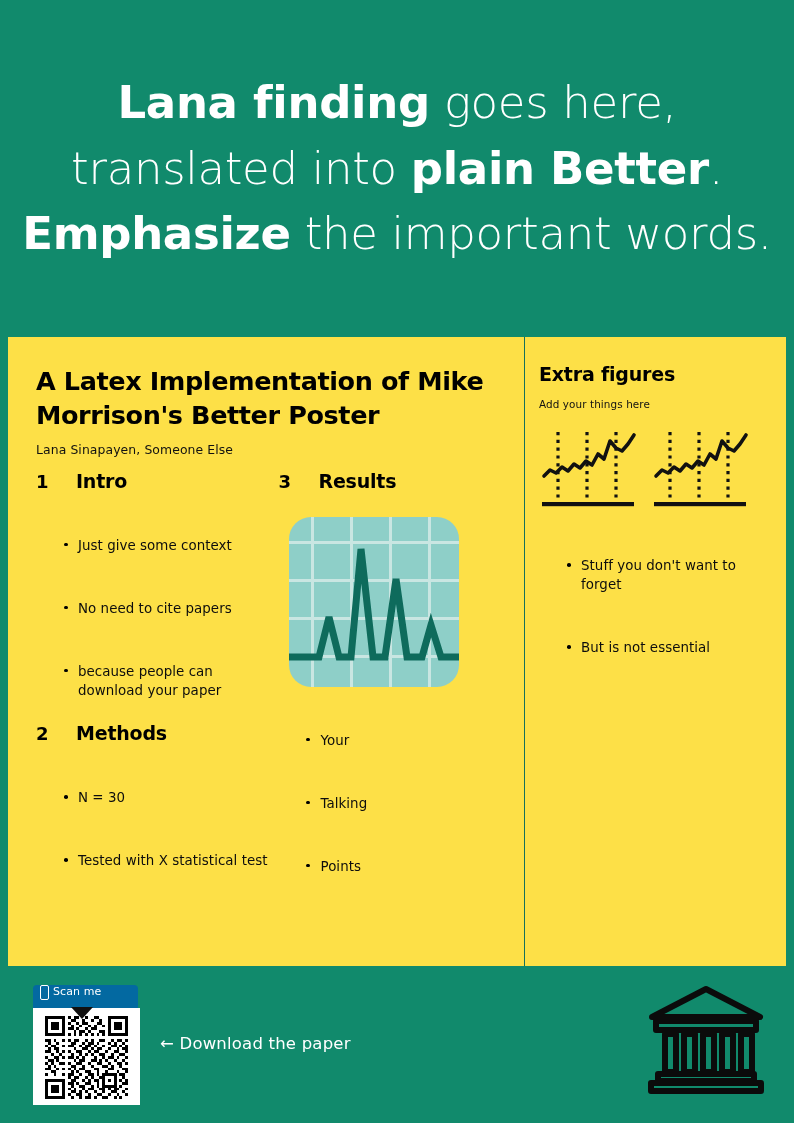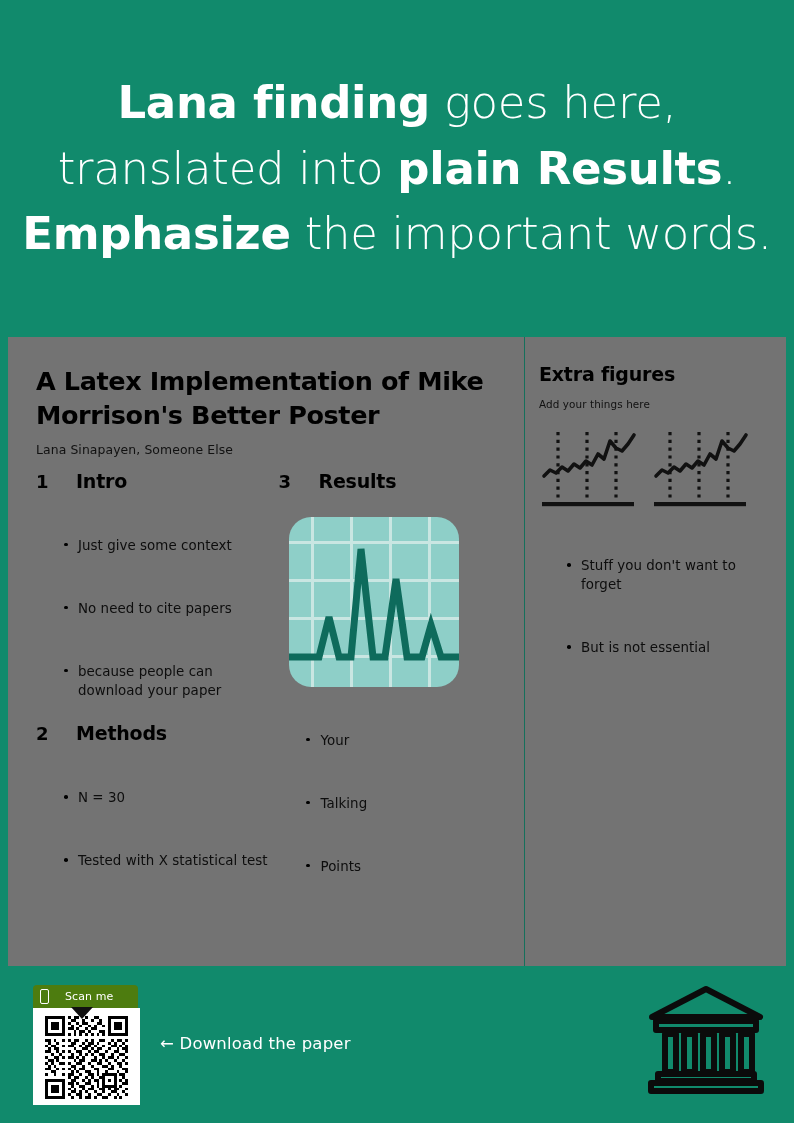--- a/index.html
+++ b/index.html
@@ -34,21 +34,21 @@
     white-space: nowrap;
     font-weight: 300;
   }
   .header-line b { font-weight: 700; }
 
   
   .body-area {
     position: absolute;
     left: 8px; top: 337px;
     width: 778px; height: 629px;
-    background: #737373;
+    background: #fde047;
     display: flex;
   }
   .col-left {
     width: 517px; height: 100%;
     position: relative;
     padding: 28px 14px 0 28px;
     border-right: 1.6px solid #15705c;
   }
   .col-right {
     flex: 1; height: 100%;
@@ -171,24 +171,24 @@
     width: 794px; height: 157px;
     background: #118a6c;
   }
   .qr-wrap {
     position: absolute; left: 33px; top: 19px;
     width: 107px;
   }
   .scan-badge {
     position: relative;
     width: 105px; height: 23px;
-    background: #4d7c0f;
+    background: #0369a1;
     border-radius: 4px 4px 0 0;
-    display: flex; align-items: center;
-    padding-left: 7px; gap: 16px;
+    display: flex; 
+    padding-left: 7px; gap: 4px;
     z-index: 3;
   }
   .scan-badge .phone {
     width: 9px; height: 15px;
     border: 1.4px solid #fff;
     border-radius: 2px;
     flex: none;
   }
   .scan-label {
     color: #ffffff; font-size: 11px; letter-spacing: 0.1px;
@@ -225,21 +225,21 @@
     width: 120px; height: 112px;
   }
 </style>
 </head>
 <body>
 
 <div id="poster">
 
   <div class="header">
     <div class="header-line"><b>Lana finding</b><span> goes here,</span></div>
-    <div class="header-line"><span>translated into </span><b>plain Results</b><span>.</span></div>
+    <div class="header-line"><span>translated into </span><b>plain Better</b><span>.</span></div>
     <div class="header-line"><b>Emphasize</b><span> the important words.</span></div>
   </div>
 
   <div class="body-area">
 
     <div class="col-left">
 
       <div class="poster-title">A Latex Implementation of Mike Morrison's Better Poster</div>
       <div class="poster-authors">Lana Sinapayen, Someone Else</div>
 

